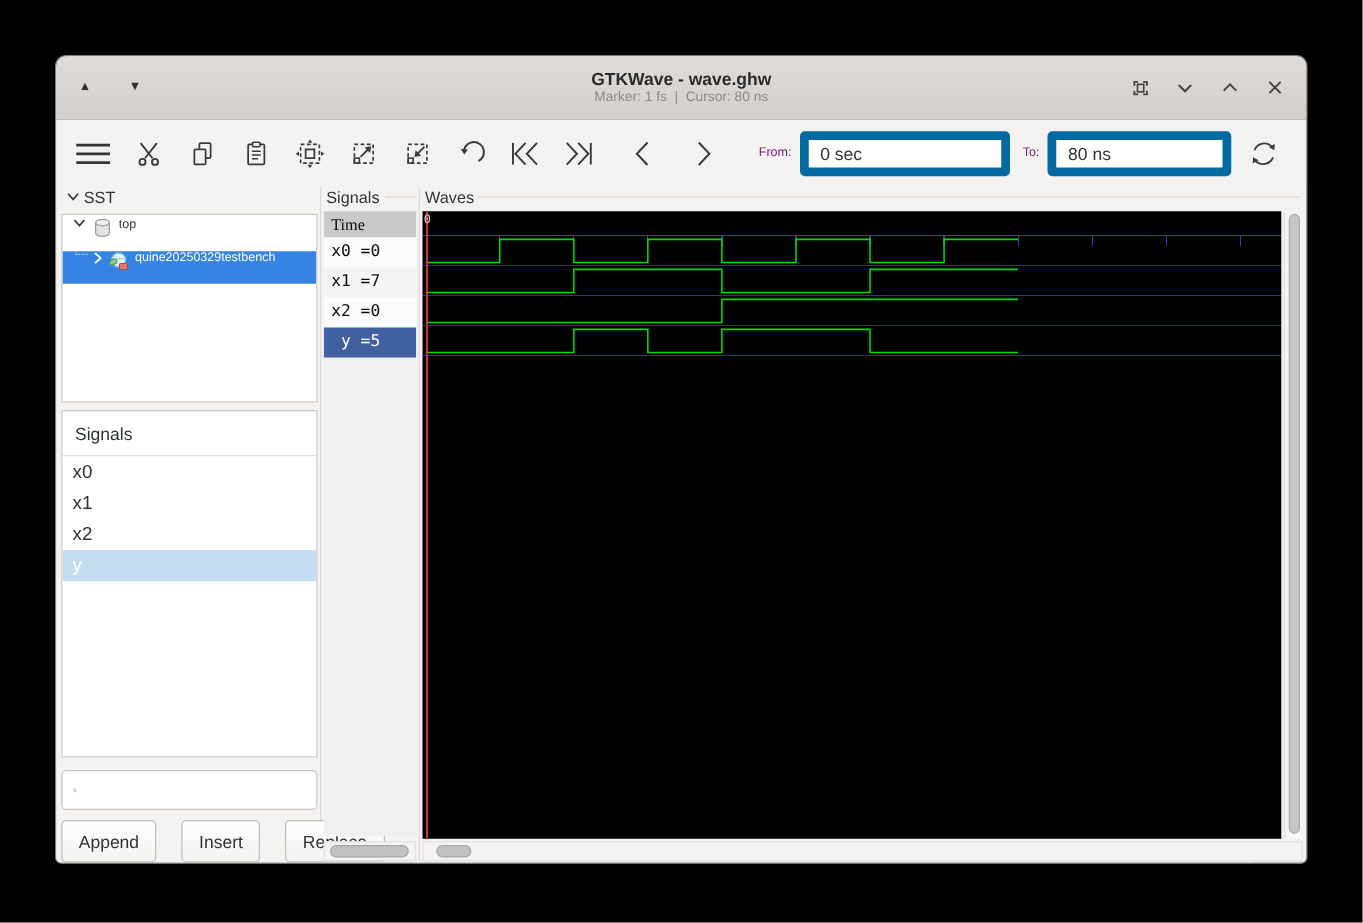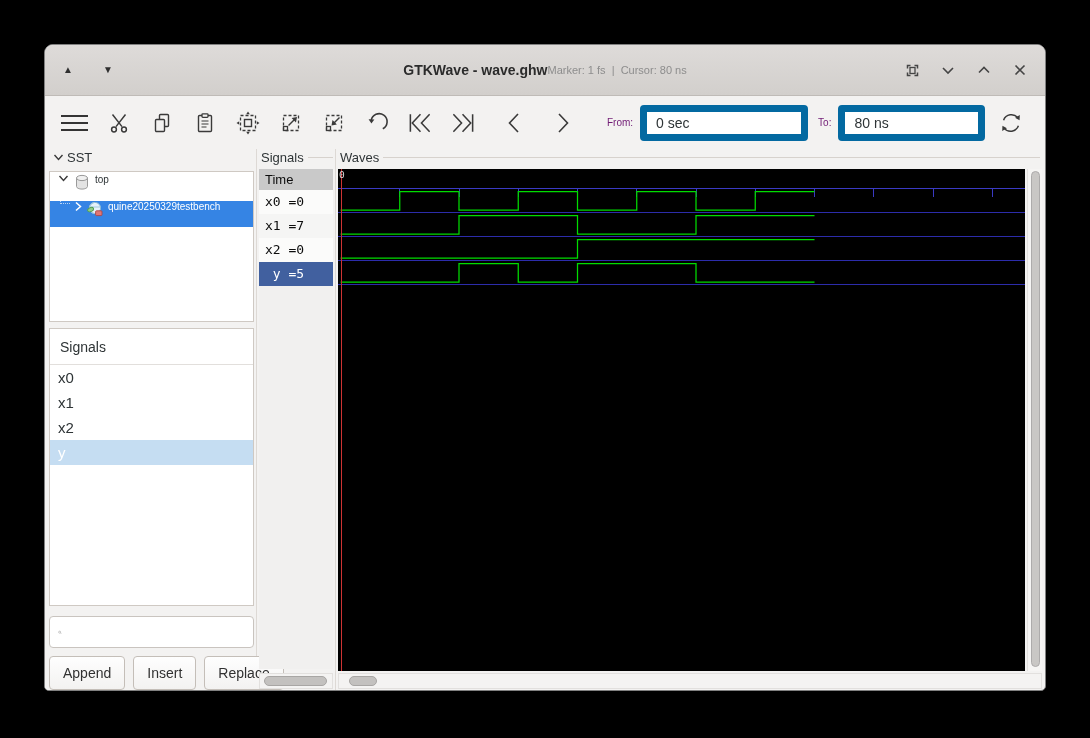--- a/index.html
+++ b/index.html
@@ -14,21 +14,21 @@
     overflow:hidden;box-sizing:border-box;
   }
   
   .titlebar{
     position:relative;height:50px;
     background:linear-gradient(#dedbd9,#d2cfcc);
     border-bottom:1px solid #bfbbb7;
   }
   .tb-left{position:absolute;left:14px;top:0;height:50px;display:flex;align-items:center;gap:22px;}
   .tb-arrow{font-size:10px;color:#2f2f2f;cursor:default;line-height:1;padding:4px;}
-  .tb-center{position:absolute;left:0;right:0;top:0;height:50px;display:flex;flex-direction:row;align-items:center;justify-content:center;pointer-events:none;}
+  .tb-center{position:absolute;left:0;right:0;top:0;height:50px;display:flex;flex-direction:column;align-items:center;justify-content:center;pointer-events:none;}
   .tb-title{font-size:14px;font-weight:700;color:#2b2b2b;line-height:16px;}
   .tb-sub{font-size:11px;color:#8d8d8d;line-height:13px;margin-top:1px;white-space:pre;}
   .tb-right{position:absolute;right:14px;top:0;height:50px;display:flex;align-items:center;gap:14px;}
   .tb-btn{width:22px;height:22px;display:flex;align-items:center;justify-content:center;}
   
   .toolbar{
     height:53px;background:#f3f2f1;display:flex;align-items:center;
     padding:0 14px;box-sizing:border-box;
   }
   .ticon{width:26px;height:26px;margin-right:17px;display:flex;align-items:center;justify-content:center;flex:0 0 auto;}
@@ -56,32 +56,32 @@
   .tree-row.sel{background:#3584e4;color:#fff;padding-left:10px;gap:4px;margin-top:1px;}
   .branch{width:9px;height:11px;border-left:1px dotted rgba(255,255,255,.65);border-bottom:1px dotted rgba(255,255,255,.65);margin-top:-9px;flex:0 0 auto;}
   .listbox{left:4px;top:179px;width:205px;height:278px;overflow:hidden;}
   .listbox .hd{font-size:14px;color:#2e3436;padding:10px 10px 9px 10px;border-bottom:1px solid #e2dfdc;}
   .sig-item{height:25px;line-height:25px;padding-left:8px;font-size:15px;color:#2e3436;}
   .sig-item.sel{background:#c5ddf2;color:#fff;}
   .search{
     left:4px;top:467px;width:205px;height:32px;border:1px solid #c9c4bf;border-radius:4px;
     background:#fff;display:flex;align-items:center;padding-left:8px;
   }
-  .btnrow{position:absolute;left:4px;top:507px;display:flex;gap:8px;}
+  .btnrow{position:absolute;left:4px;top:507px;display:flex;gap:20px;}
   .btn{
     height:34px;padding:0 13px;border:1px solid #c4beb8;border-radius:4px;
     background:linear-gradient(#fefefe,#f3f2f1);font-size:14px;color:#313131;
     display:flex;align-items:center;box-sizing:border-box;
   }
   
   .sigcol{position:absolute;left:214px;top:0;width:74px;height:541px;}
   .sigcol .frame-label{position:absolute;left:2px;top:1px;width:72px;}
   .sigcol-body{position:absolute;left:0;top:20px;width:74px;height:500px;background:#f1f0ef;overflow:hidden;}
   .time-hd{height:21px;line-height:21px;background:#c9c9c9;color:#0d0d0d;
-    font-family:Liberation Sans, sans-serif;font-size:13px;padding-left:6px;}
+    font-family:Liberation Serif, serif;font-size:13px;padding-left:6px;}
   .wrow{height:24px;line-height:24px;font-family:"DejaVu Sans Mono",monospace;font-size:13px;color:#0d0d0d;padding-left:6px;white-space:pre;}
   .wrow:nth-child(even){background:#f5f5f4;}
   .wrow:nth-child(odd){background:#fbfbfa;}
   .wrow.sel{background:#41609f;color:#fff;}
   
   .waves-label{position:absolute;left:295px;top:1px;width:700px;}
   .wavebox{position:absolute;left:293px;top:20px;width:687px;height:502px;background:#000;}
   .vscroll{position:absolute;left:982px;top:20px;width:15px;height:502px;background:#f6f5f4;border-left:1px solid #e3e1df;box-sizing:border-box;}
   .vthumb{position:absolute;left:3px;top:2px;width:9px;height:496px;background:#c9c7c5;border:1px solid #adabab;border-radius:6px;box-sizing:border-box;}
   .hscroll{position:absolute;top:524px;height:16px;background:#f4f3f2;border:1px solid #e2e0de;box-sizing:border-box;}

